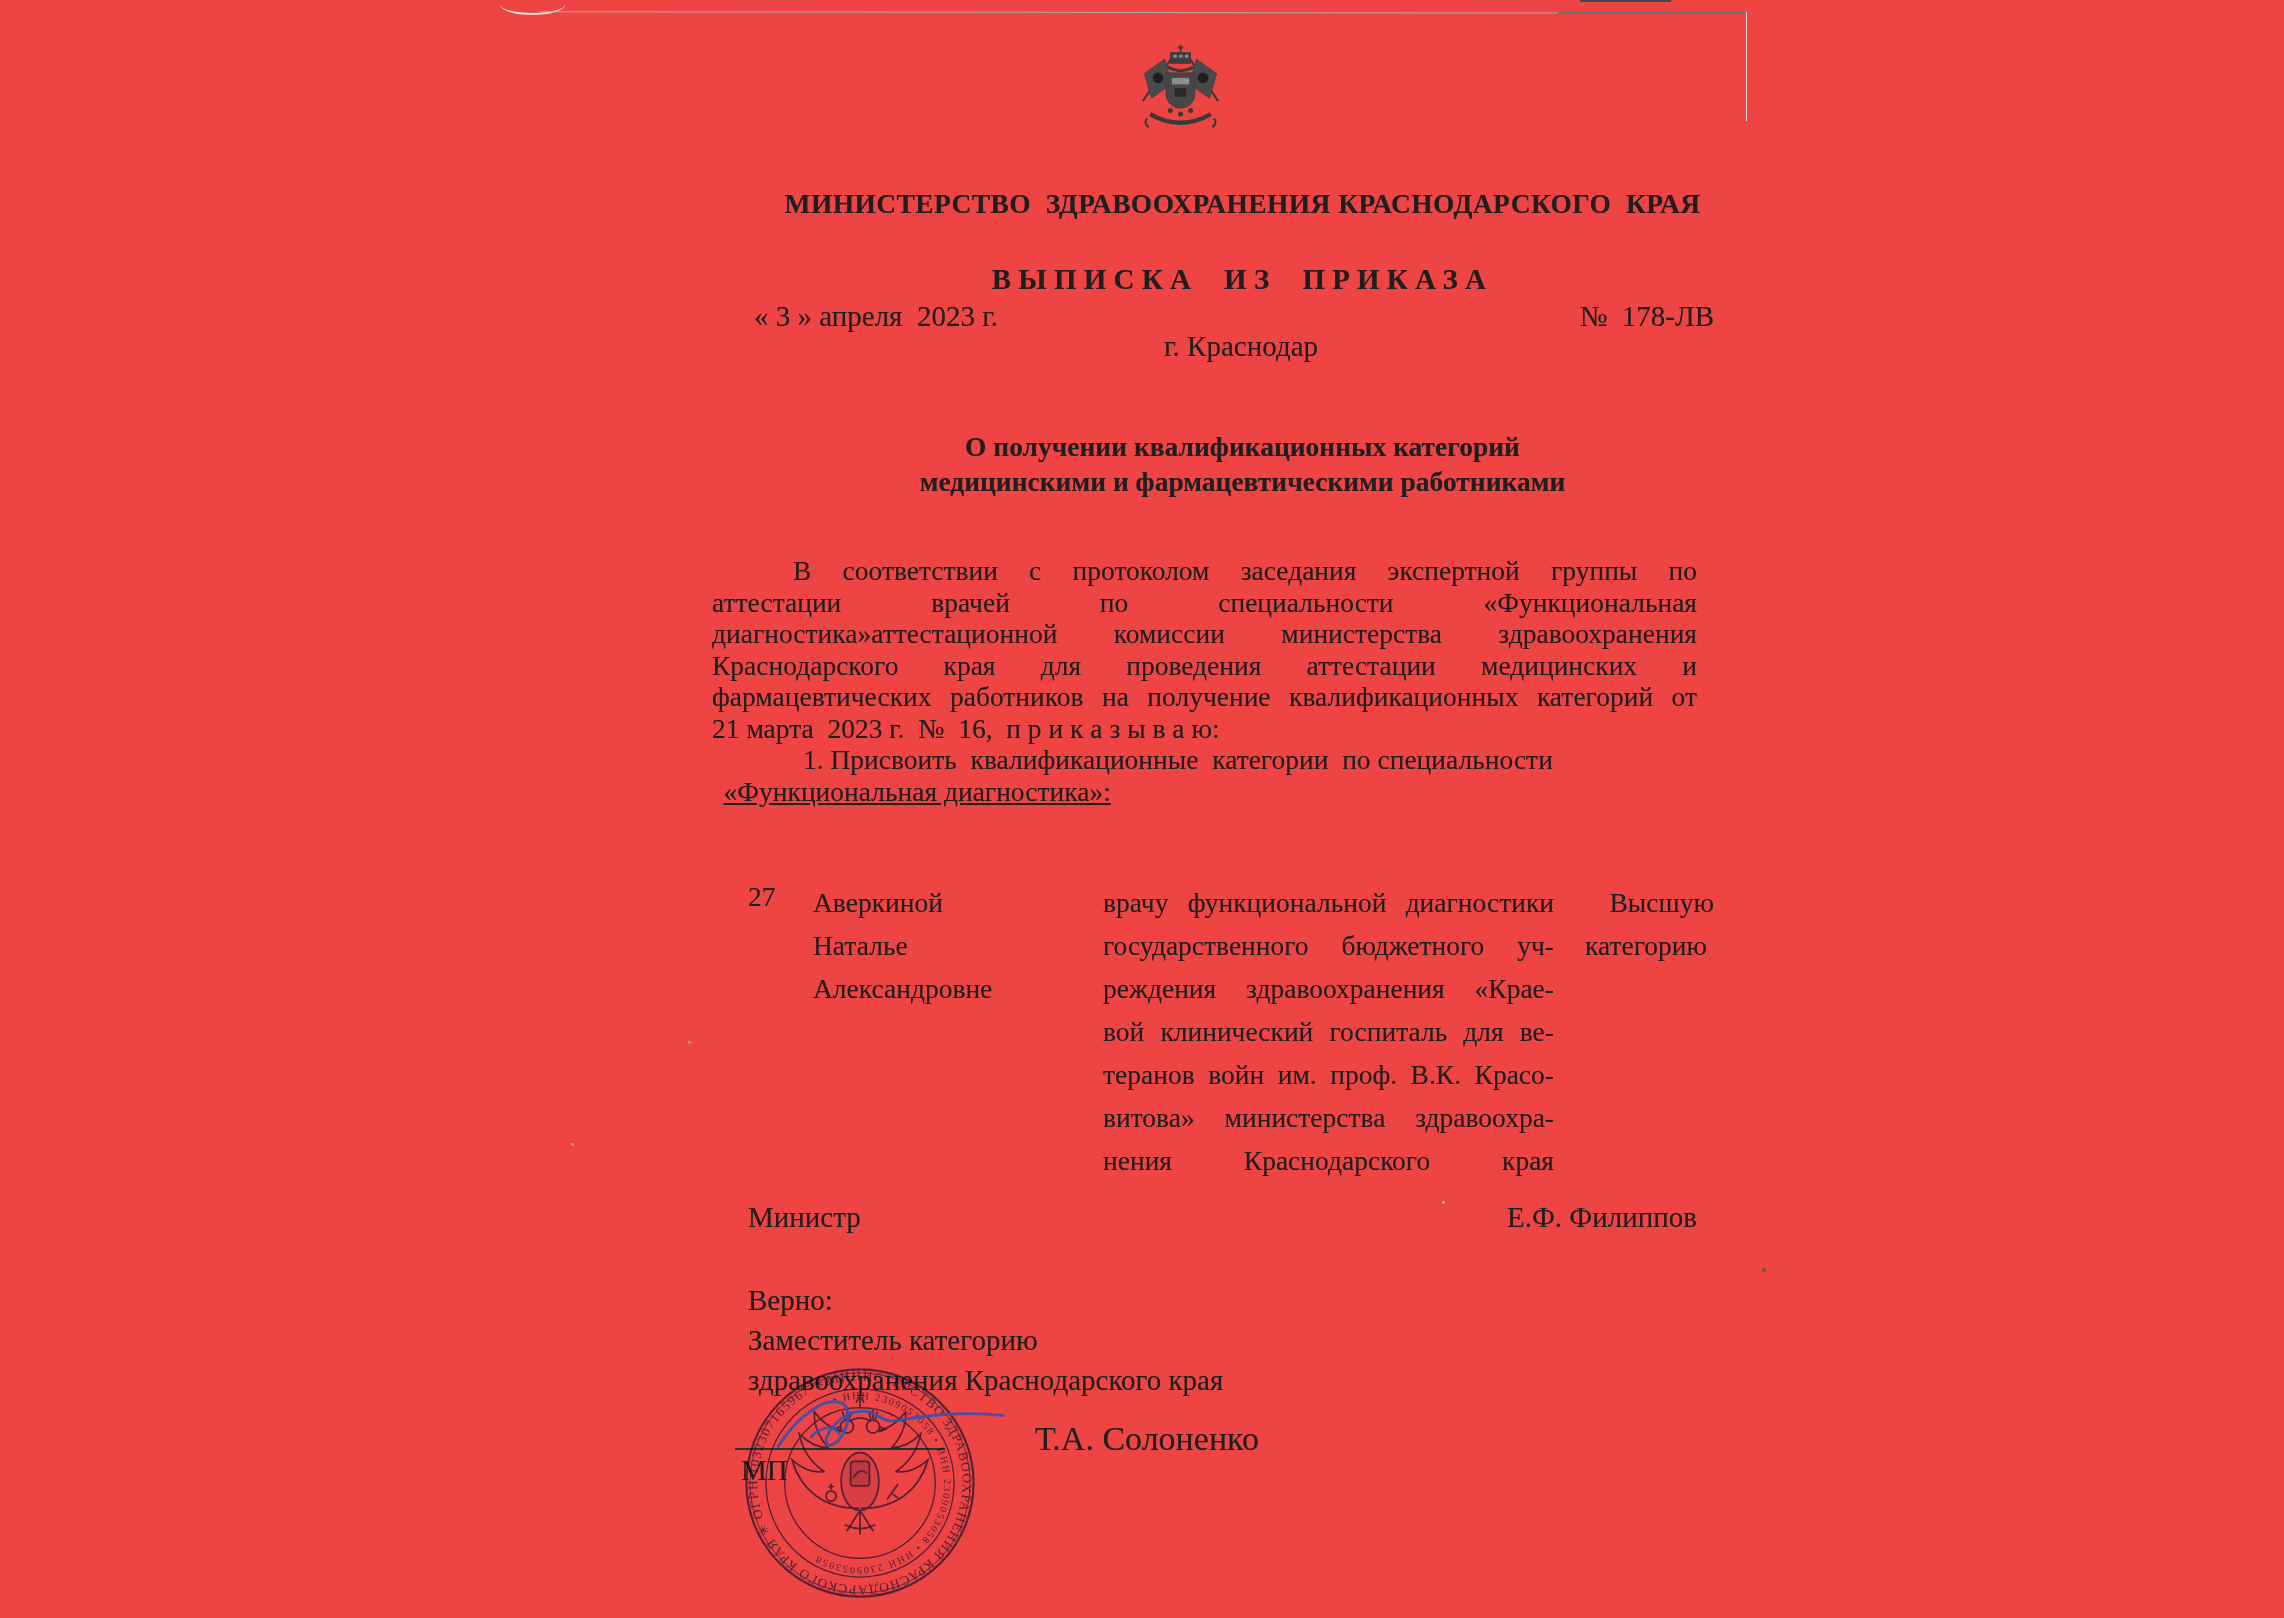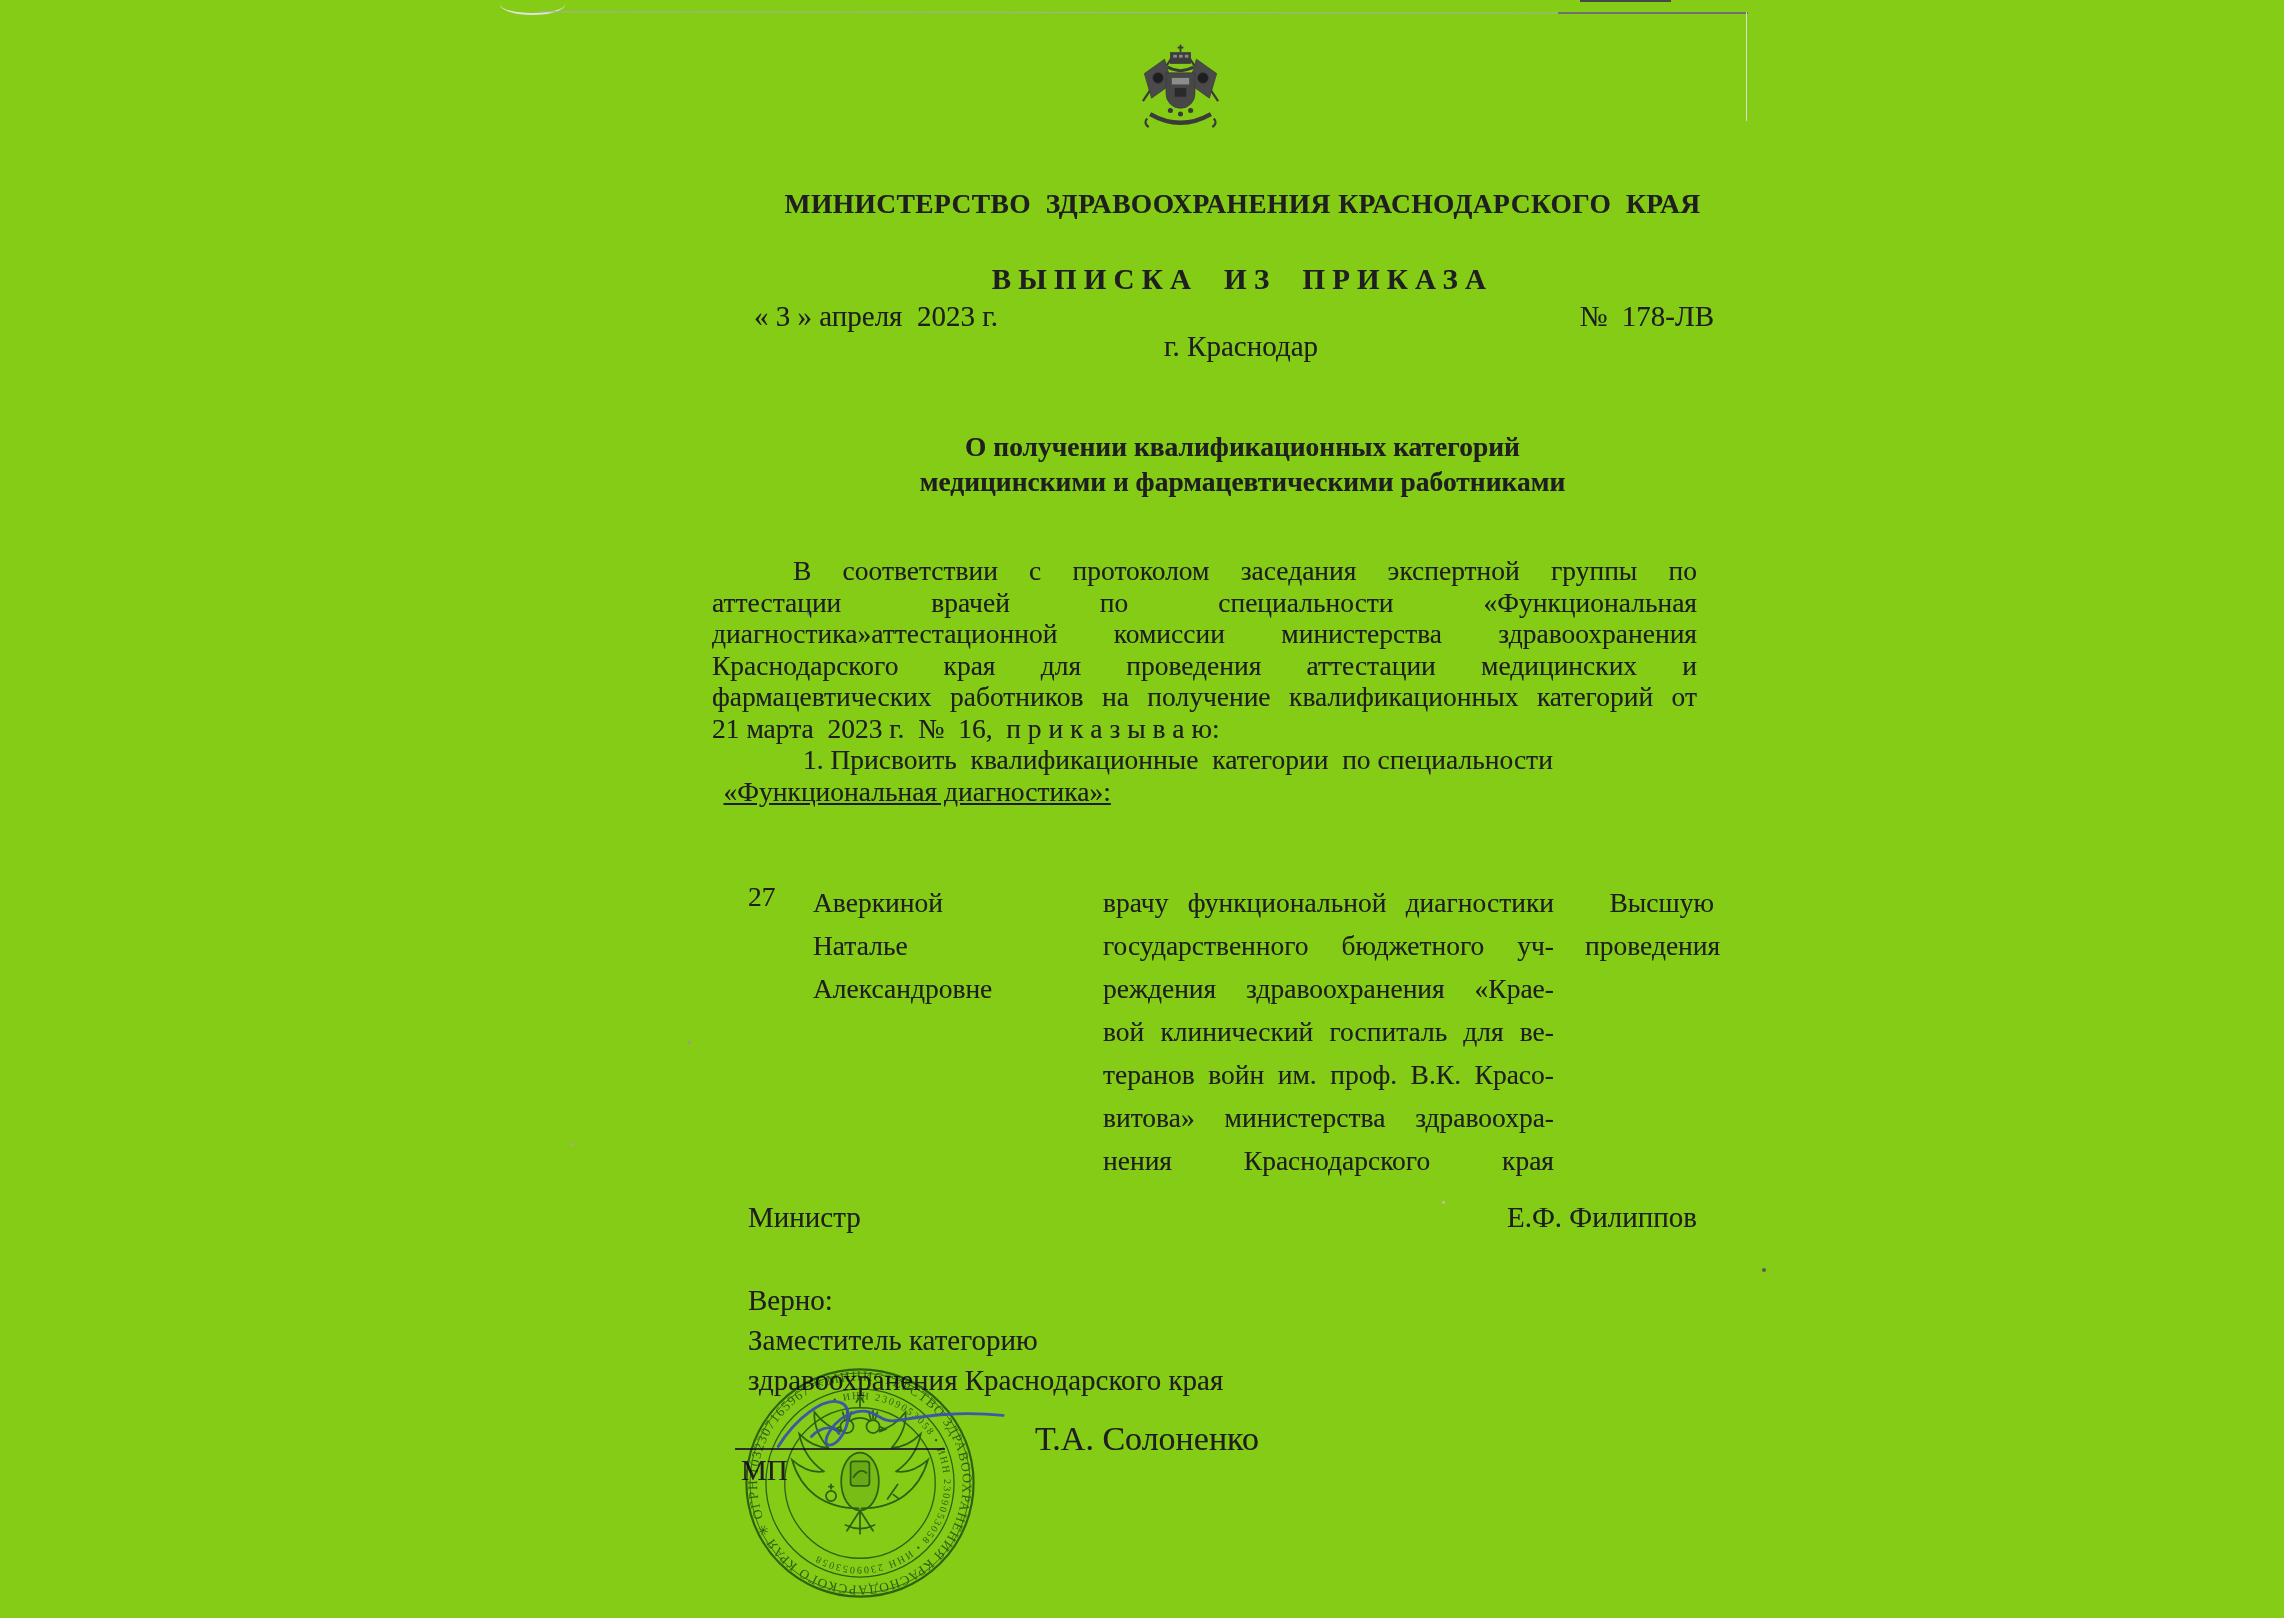--- a/index.html
+++ b/index.html
@@ -1,16 +1,16 @@
 <!DOCTYPE html>
 <html style="font-size:11.6px"><head>
 <meta charset="utf-8">
 <style>
   html,body{margin:0;padding:0;background:#ffffff;}
-  .stage{position:relative;width:2284px;height:1618px;background:#84cc16;overflow:hidden;
+  .stage{position:relative;width:2284px;height:1618px;background:#ef4444;overflow:hidden;
          font-family:"Liberation Serif","DejaVu Serif",serif;color:#1f1f1f;}
   .abs{position:absolute;}
   .txt{color:#1f1f1f;text-shadow:0 0 0.5px rgba(40,40,40,.45);}
   .pre{white-space:pre;}
   
   .hdr-block{left:739px;width:1007px;text-align:center;}
   .ministry{top:188px;font-size:27.5px;font-weight:700;letter-spacing:0.4px;}
   .vypiska{top:243px;font-size:29px;font-weight:700;letter-spacing:7.2px;word-spacing:11.6px;margin-top:20px;}
   .dateline{left:754px;top:300px;font-size:29px;}
   .docnum{left:1540px;top:300px;width:174px;text-align:right;font-size:29px;}
@@ -127,21 +127,21 @@
     <div class="cell-line just">врачу функциональной диагностики</div>
     <div class="cell-line just">государственного бюджетного уч-</div>
     <div class="cell-line just">реждения здравоохранения «Крае-</div>
     <div class="cell-line just">вой клинический госпиталь для  ве-</div>
     <div class="cell-line just">теранов войн  им. проф. В.К. Красо-</div>
     <div class="cell-line just">витова» министерства здравоохра-</div>
     <div class="cell-line just">нения Краснодарского края</div>
   </div>
   <div class="abs txt col-cat">
     <div class="cell-line cat-first">Высшую</div>
-    <div class="cell-line">проведения</div>
+    <div class="cell-line">категорию</div>
   </div>
 
   <div class="abs txt minister-label">Министр</div>
   <div class="abs txt minister-name">Е.Ф. Филиппов</div>
 
   <div class="abs txt verno">
     <div class="vline">Верно:</div>
     <div class="vline">Заместитель категорию</div>
     <div class="vline">здравоохранения Краснодарского края</div>
   </div>

